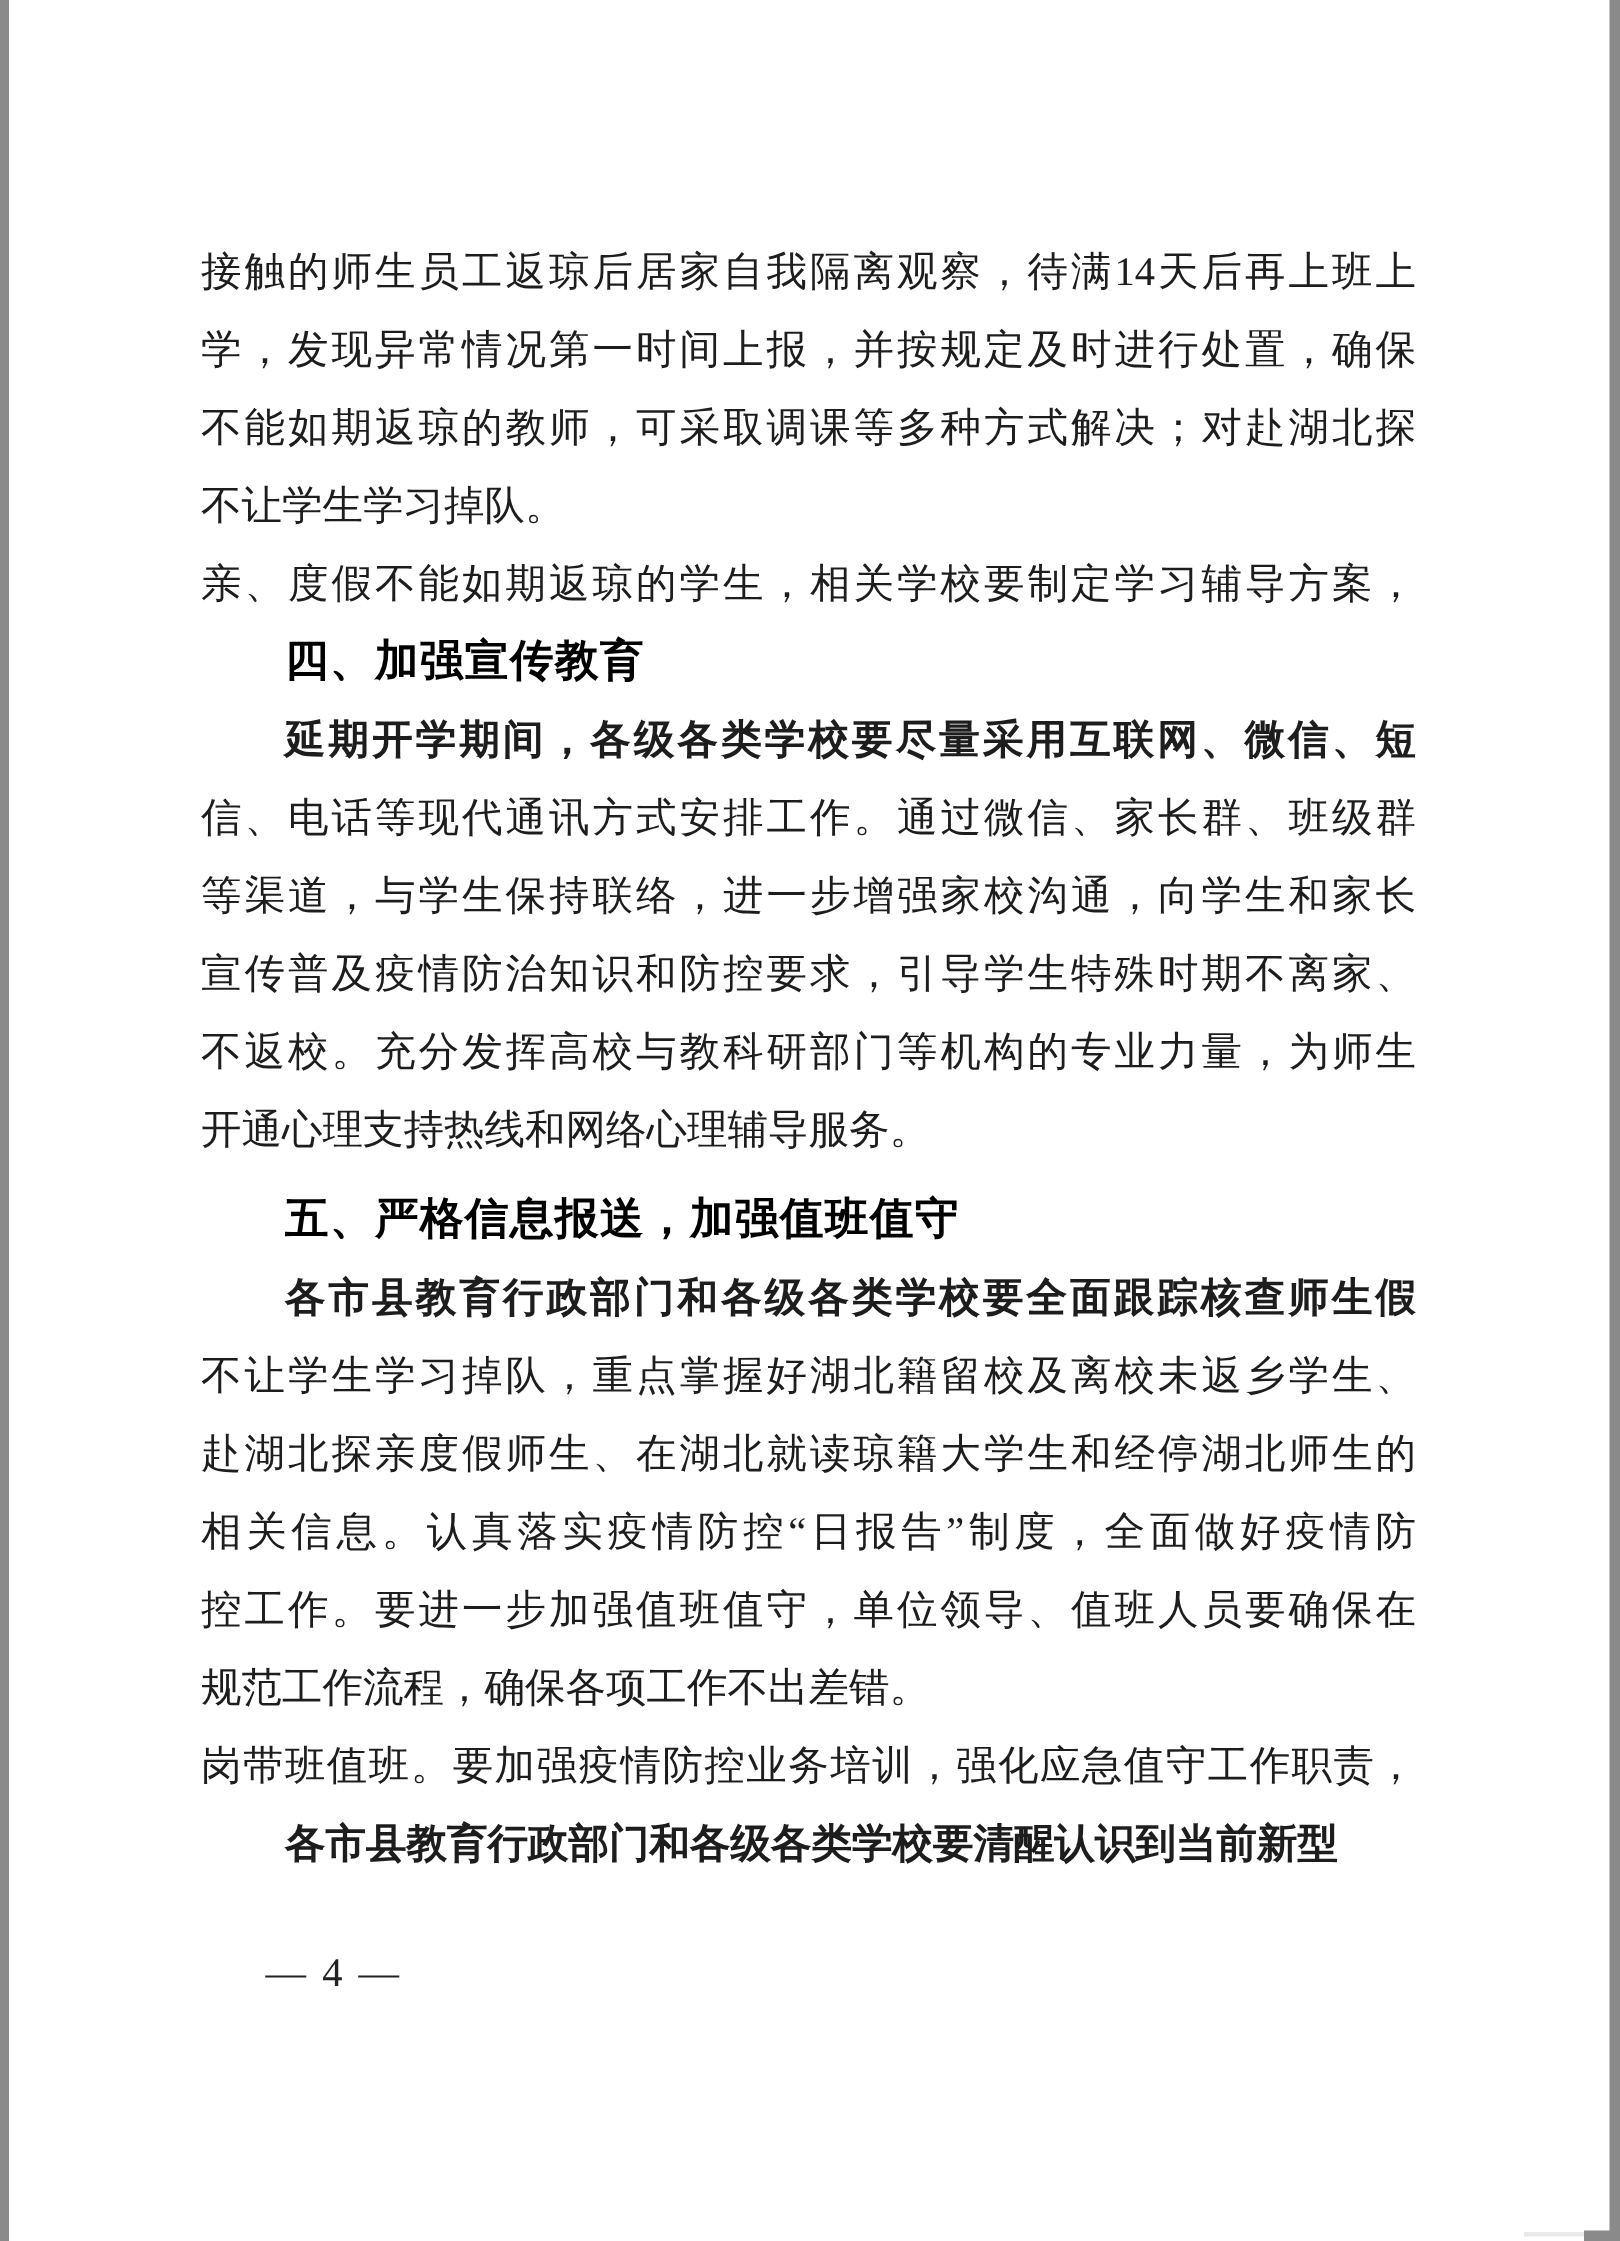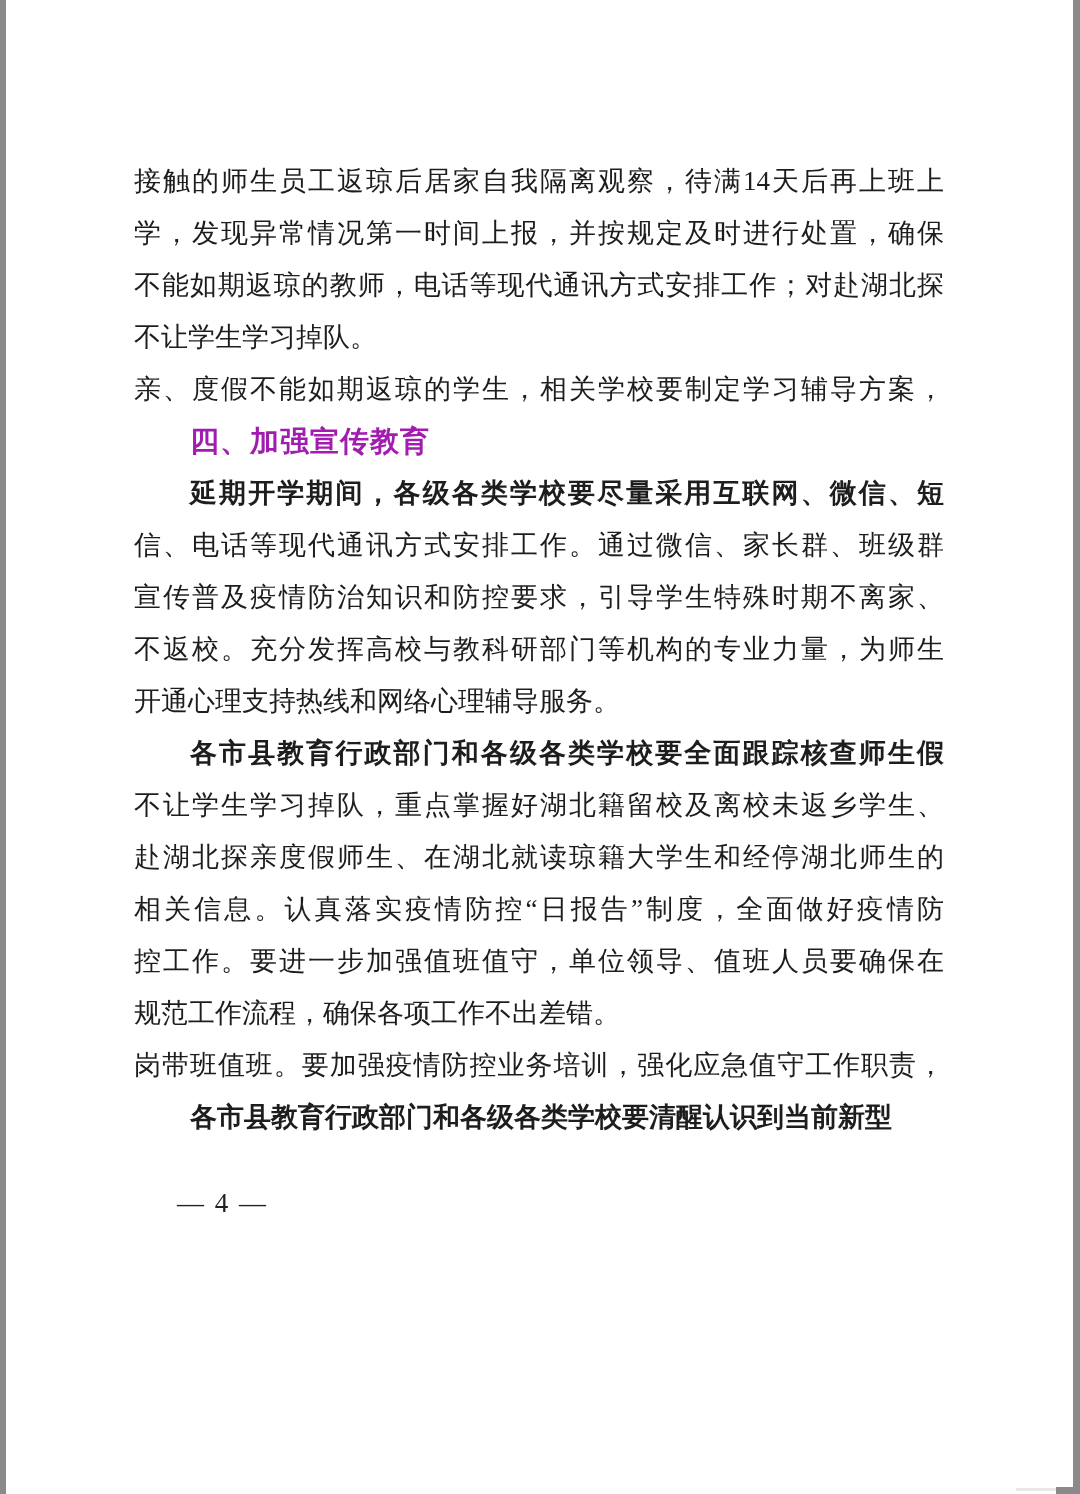--- a/index.html
+++ b/index.html
@@ -63,21 +63,21 @@
   .ln.indent {
     text-indent: 56px;
     font-weight: bold;
   }
   .heading {
     height: 52px;
     line-height: 52px;
     padding-left: 56px;
     font-size: 29px;
     font-weight: bold;
-    color: #a21caf;
+    color: #000000;
     font-family: Liberation Sans, sans-serif;
     letter-spacing: 1px;
   }
   .heading.mt8 { margin-top: 8px; }
   .page-number {
     margin-top: 40px;
     padding-left: 43px;
     height: 40px;
     line-height: 40px;
     font-size: 27px;
@@ -94,35 +94,37 @@
   <div class="gutter gutter-left"></div>
   <div class="gutter gutter-right"></div>
   <div class="scroll-track-end"></div>
   <div class="scroll-corner"></div>
 
   <div class="content">
 
     <div class="para">
       <div class="ln">接触的师生员工返琼后居家自我隔离观察，待满14天后再上班上</div>
       <div class="ln">学，发现异常情况第一时间上报，并按规定及时进行处置，确保</div>
-      <div class="ln">不能如期返琼的教师，电话等现代通讯方式安排工作；对赴湖北探</div>
+      <div class="ln">不能如期返琼的教师，可采取调课等多种方式解决；对赴湖北探</div>
       <div class="ln last">不让学生学习掉队。</div>
       <div class="ln">亲、度假不能如期返琼的学生，相关学校要制定学习辅导方案，</div>
     </div>
 
     <div class="heading">四、加强宣传教育</div>
 
     <div class="para">
       <div class="ln indent">延期开学期间，各级各类学校要尽量采用互联网、微信、短</div>
       <div class="ln">信、电话等现代通讯方式安排工作。通过微信、家长群、班级群</div>
+      <div class="ln">等渠道，与学生保持联络，进一步增强家校沟通，向学生和家长</div>
       <div class="ln">宣传普及疫情防治知识和防控要求，引导学生特殊时期不离家、</div>
       <div class="ln">不返校。充分发挥高校与教科研部门等机构的专业力量，为师生</div>
       <div class="ln last">开通心理支持热线和网络心理辅导服务。</div>
     </div>
 
+    <div class="heading mt8">五、严格信息报送，加强值班值守</div>
 
     <div class="para">
       <div class="ln indent">各市县教育行政部门和各级各类学校要全面跟踪核查师生假</div>
       <div class="ln">不让学生学习掉队，重点掌握好湖北籍留校及离校未返乡学生、</div>
       <div class="ln">赴湖北探亲度假师生、在湖北就读琼籍大学生和经停湖北师生的</div>
       <div class="ln">相关信息。认真落实疫情防控“日报告”制度，全面做好疫情防</div>
       <div class="ln">控工作。要进一步加强值班值守，单位领导、值班人员要确保在</div>
       <div class="ln last">规范工作流程，确保各项工作不出差错。</div>
       <div class="ln">岗带班值班。要加强疫情防控业务培训，强化应急值守工作职责，</div>
     </div>

